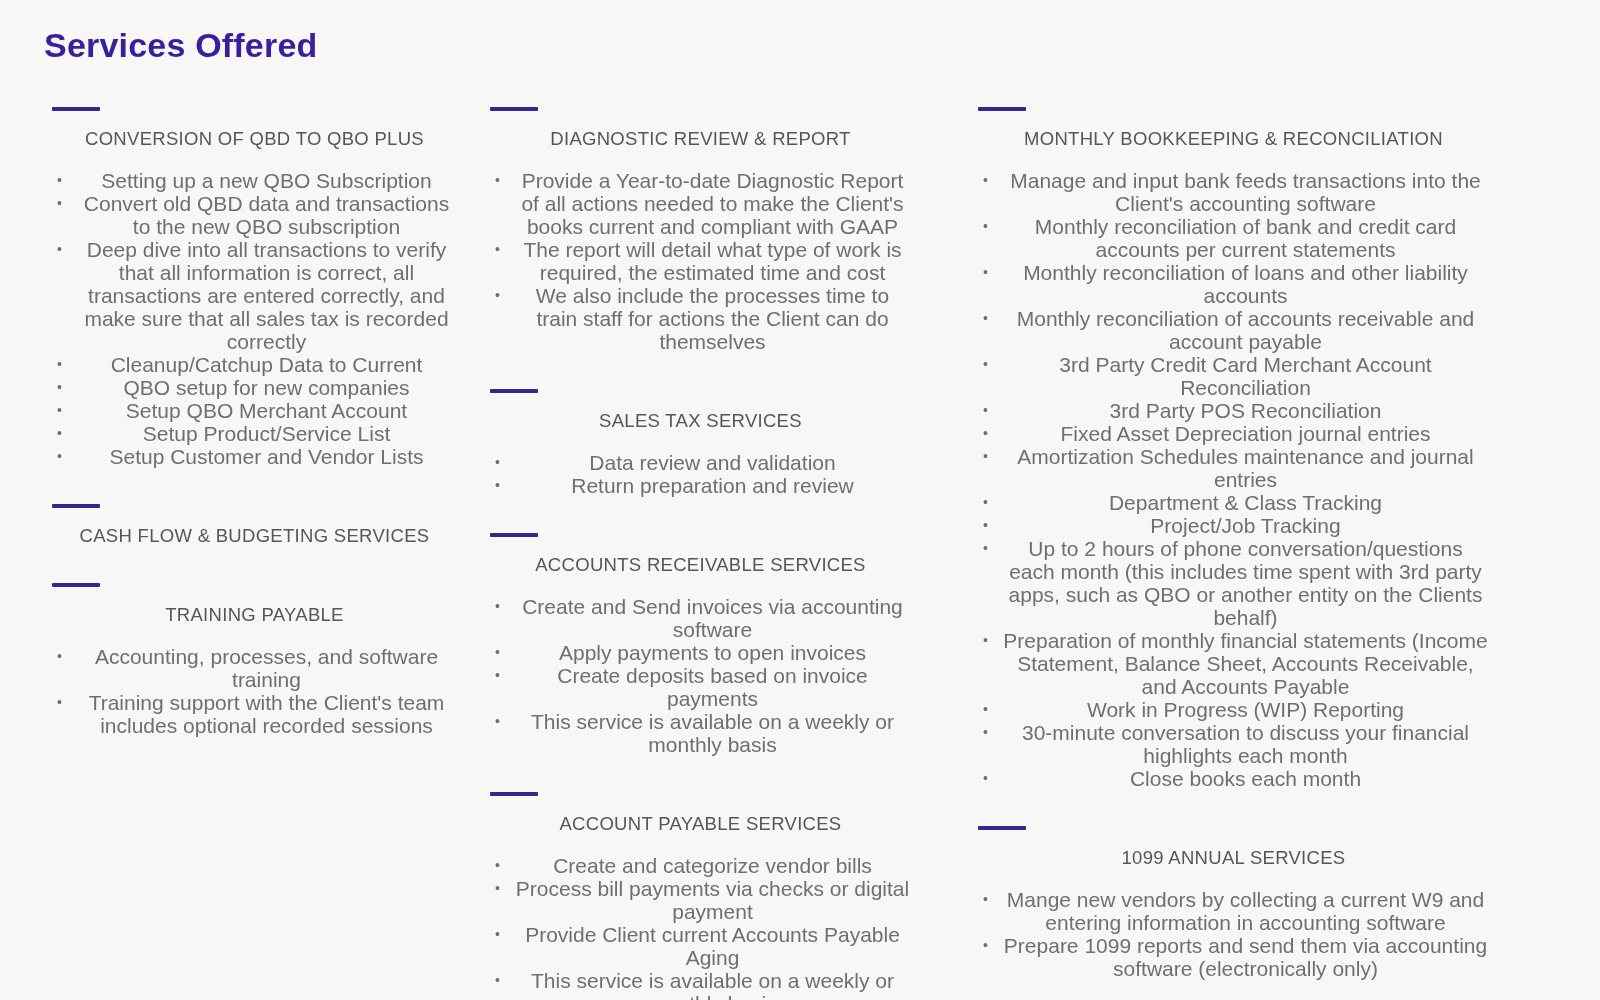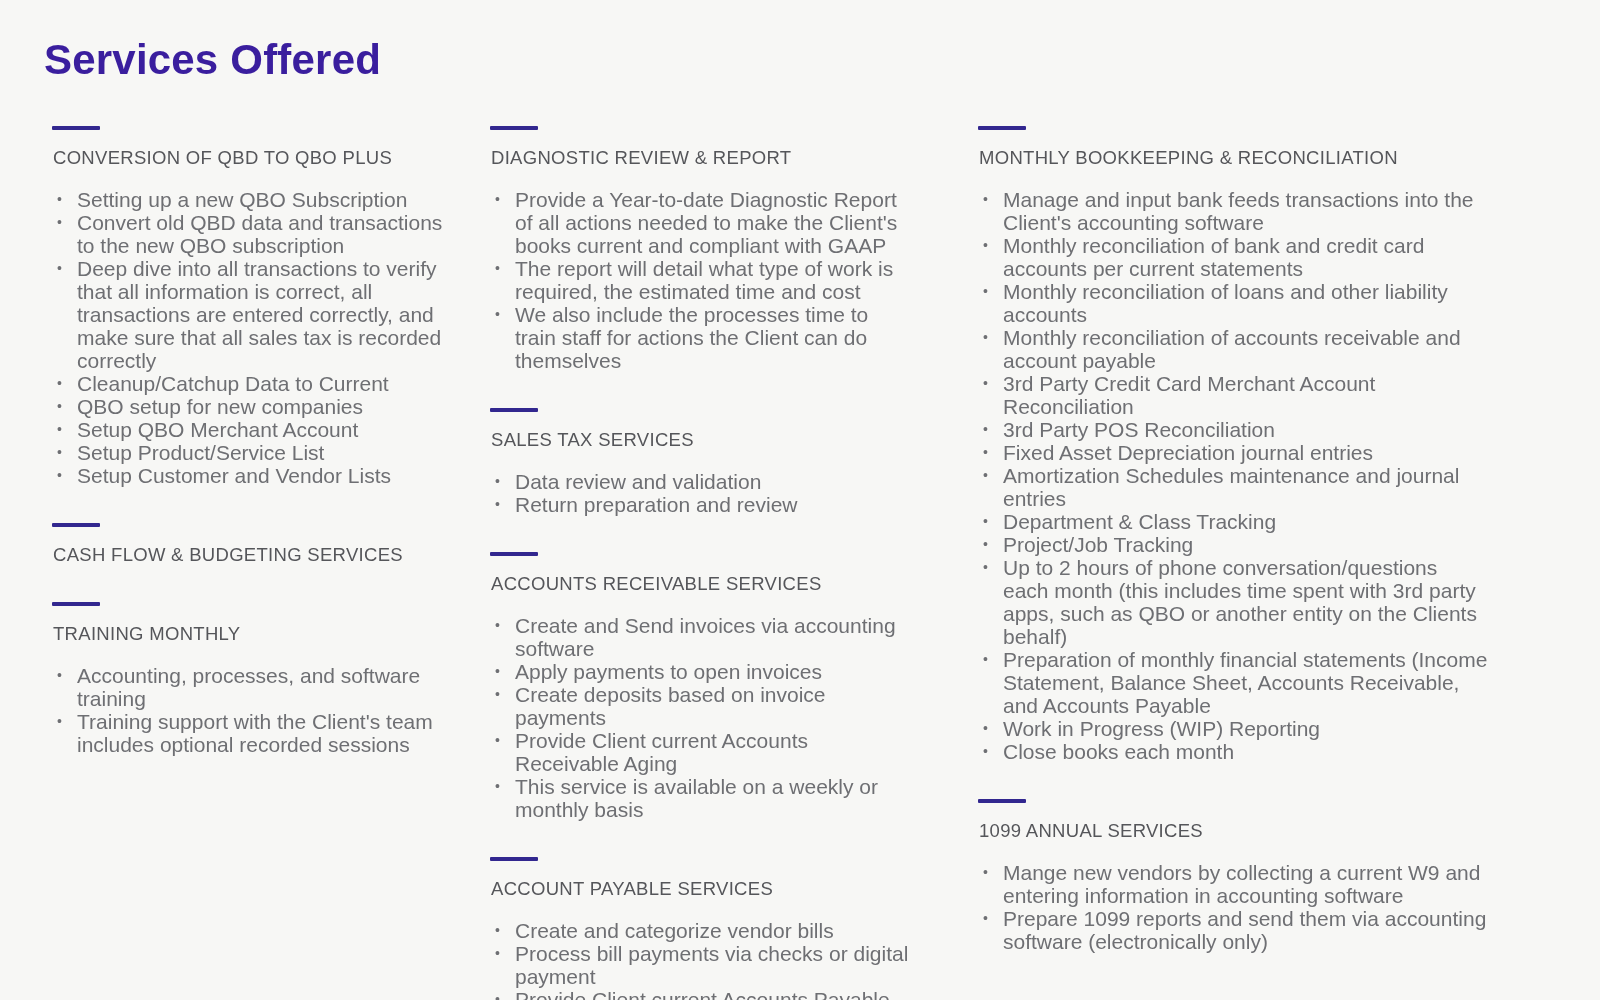--- a/index.html
+++ b/index.html
@@ -11,36 +11,36 @@
   }
   *{box-sizing:border-box;}
   html,body{margin:0;padding:0;}
   body{
     width:1600px;height:1000px;
     background:var(--bg);
     font-family:"Liberation Sans", sans-serif;
     overflow:hidden;
   }
   .page-title{
-    margin:36px 0 0 44px;
-    font-size:42px;
+    margin:26px 0 0 44px;
+    font-size:34px;
     font-weight:700;
     letter-spacing:0.2px;
     color:var(--title);
   }
   .columns{
     display:flex;
     align-items:flex-start;
     margin:42px 0 0 52px;
   }
   .column{flex:0 0 auto;}
   .column-1{width:404px;margin-right:34px;}
   .column-2{width:420px;margin-right:68px;}
   .column-3{width:510px;}
-  .section{margin:0 0 36px 0;}
+  .section{margin:0 0 36px 0;text-align:center;}
   .accent-line{
     width:48px;height:4px;
     background:var(--line);
     border-radius:1px;
     margin:0 0 17px 0;
   }
   .heading{
     margin:0 0 19px 1px;
     font-size:18.5px;
     font-weight:400;
@@ -89,21 +89,21 @@
           </ul>
   </section>
 
   <section class="section">
     <div class="accent-line"></div>
     <h2 class="heading">CASH FLOW &amp; BUDGETING SERVICES</h2>
   </section>
 
   <section class="section">
     <div class="accent-line"></div>
-    <h2 class="heading">TRAINING MONTHLY</h2>
+    <h2 class="heading">TRAINING PAYABLE</h2>
     <ul class="items">
             <li class="item">Accounting, processes, and software training</li>
             <li class="item">Training support with the Client's team includes optional recorded sessions</li>
           </ul>
   </section>
 </div>
       <div class="column column-2">
   <section class="section">
     <div class="accent-line"></div>
     <h2 class="heading">DIAGNOSTIC REVIEW &amp; REPORT</h2>
@@ -123,21 +123,20 @@
           </ul>
   </section>
 
   <section class="section">
     <div class="accent-line"></div>
     <h2 class="heading">ACCOUNTS RECEIVABLE SERVICES</h2>
     <ul class="items">
             <li class="item">Create and Send invoices via accounting software</li>
             <li class="item">Apply payments to open invoices</li>
             <li class="item">Create deposits based on invoice payments</li>
-            <li class="item">Provide Client current Accounts Receivable Aging</li>
             <li class="item">This service is available on a weekly or monthly basis</li>
           </ul>
   </section>
 
   <section class="section">
     <div class="accent-line"></div>
     <h2 class="heading">ACCOUNT PAYABLE SERVICES</h2>
     <ul class="items">
             <li class="item">Create and categorize vendor bills</li>
             <li class="item">Process bill payments via checks or digital payment</li>
@@ -157,20 +156,21 @@
             <li class="item">Monthly reconciliation of accounts receivable and account payable</li>
             <li class="item">3rd Party Credit Card Merchant Account Reconciliation</li>
             <li class="item">3rd Party POS Reconciliation</li>
             <li class="item">Fixed Asset Depreciation journal entries</li>
             <li class="item">Amortization Schedules maintenance and journal entries</li>
             <li class="item">Department &amp; Class Tracking</li>
             <li class="item">Project/Job Tracking</li>
             <li class="item">Up to 2 hours of phone conversation/questions each month (this includes time spent with 3rd party apps, such as QBO or another entity on the Clients behalf)</li>
             <li class="item">Preparation of monthly financial statements (Income Statement, Balance Sheet, Accounts Receivable, and Accounts Payable</li>
             <li class="item">Work in Progress (WIP) Reporting</li>
+            <li class="item">30-minute conversation to discuss your financial highlights each month</li>
             <li class="item">Close books each month</li>
           </ul>
   </section>
 
   <section class="section">
     <div class="accent-line"></div>
     <h2 class="heading">1099 ANNUAL SERVICES</h2>
     <ul class="items">
             <li class="item">Mange new vendors by collecting a current W9 and entering information in accounting software</li>
             <li class="item">Prepare 1099 reports and send them via accounting software (electronically only)</li>

